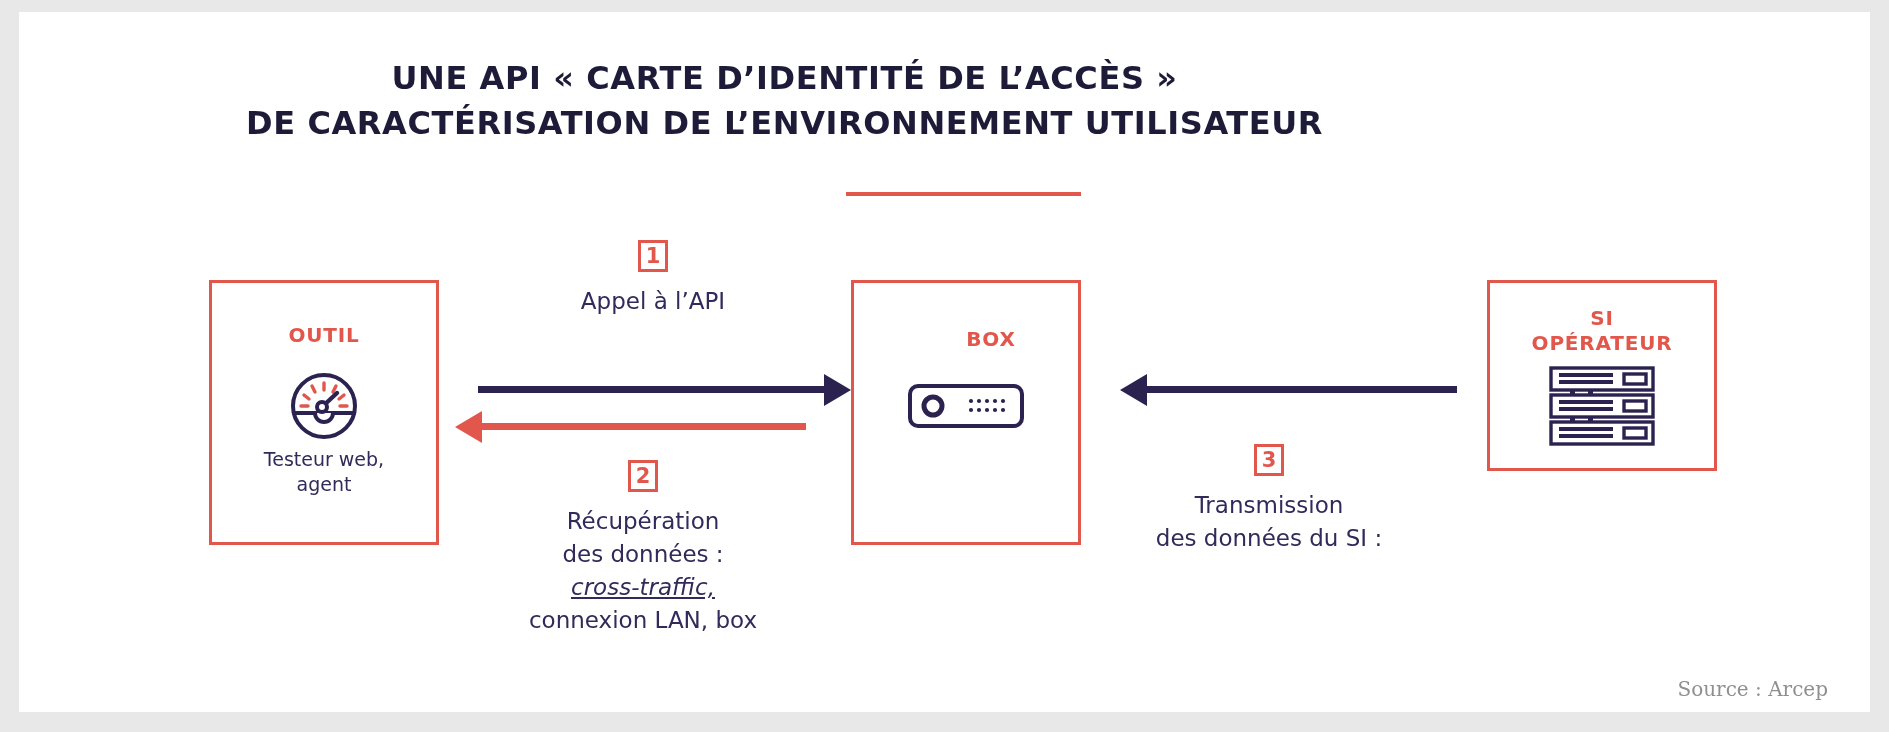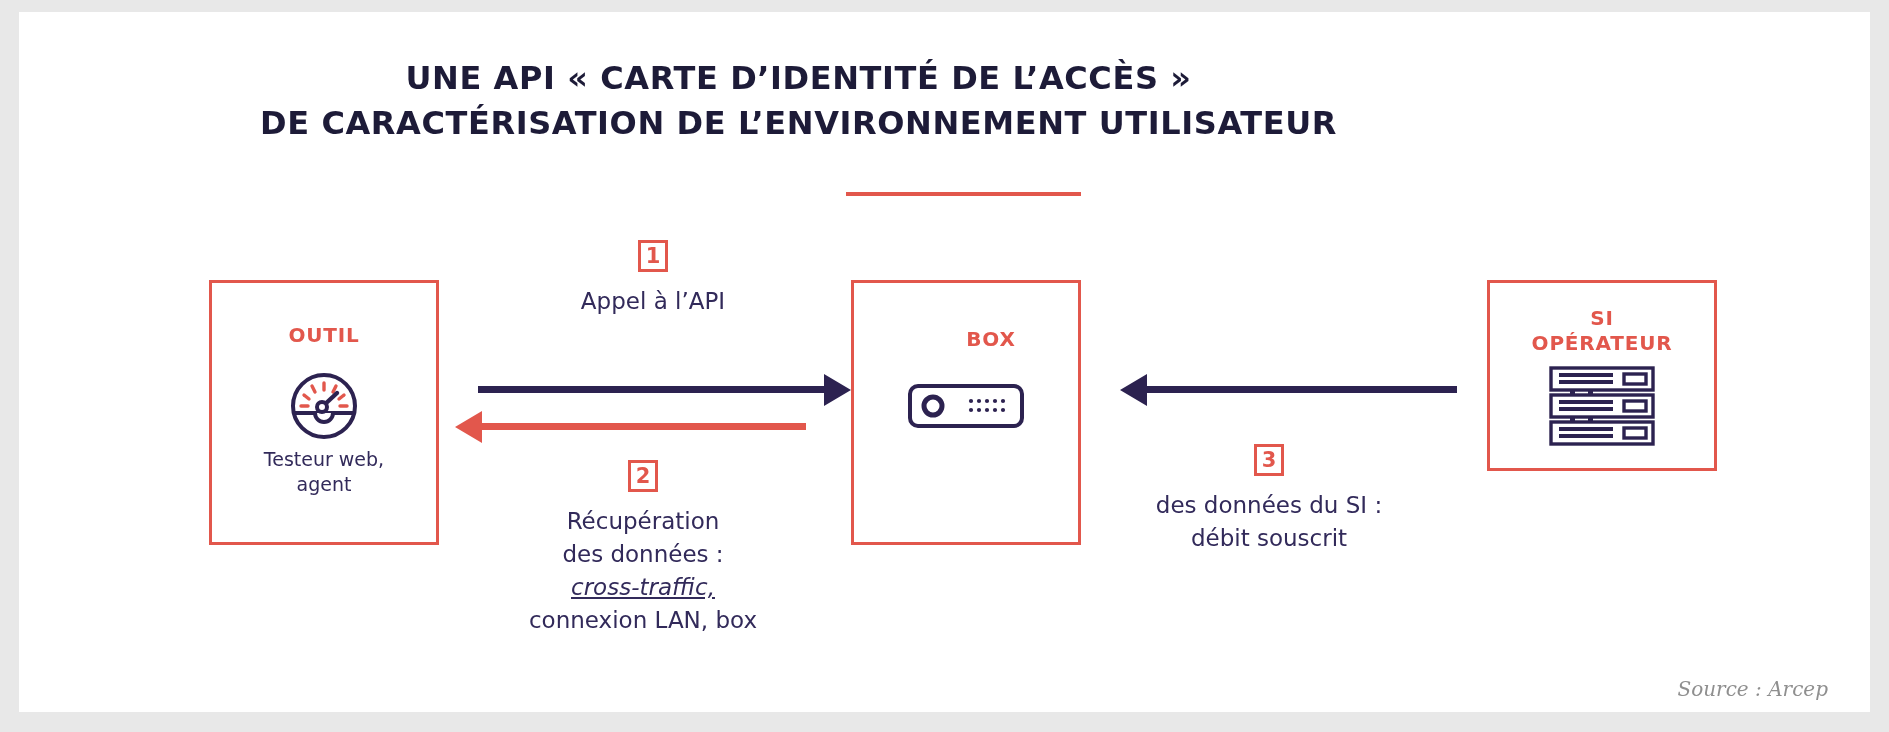--- a/index.html
+++ b/index.html
@@ -20,21 +20,21 @@
     top: 12px;
     width: 1851px;
     height: 700px;
     background: #ffffff;
     box-sizing: border-box;
   }
 
   
   .title-block {
     position: absolute;
-    left: 18px;
+    left: 4px;
     top: 44px;
     width: 1523px;
     text-align: center;
   }
   .title-line {
     font-family: "DejaVu Sans", sans-serif;
     font-weight: 700;
     font-size: 32px;
     letter-spacing: 0.6px;
     color: #1d1b38;
@@ -158,21 +158,20 @@
     line-height: 33px;
   }
   .step-text .ital { font-style: italic; text-decoration: underline; }
 
   
   .source-note {
     position: absolute;
     right: 42px;
     top: 665px;
     font-family: "DejaVu Serif", serif;
-    font-style: italic;
     font-size: 20px;
     color: #8f8f8f;
   }
 </style>
 </head>
 <body>
 
 <div class="canvas">
 
   <div class="title-block">
@@ -280,20 +279,20 @@
       <div>Récupération</div>
       <div>des données :</div>
       <div class="ital">cross-traffic,</div>
       <div>connexion LAN, box</div>
     </div>
   </div>
 
   <div class="step-group" id="step3">
     <div class="step-badge">3</div>
     <div class="step-text">
+      <div>Transmission</div>
       <div>des données du SI :</div>
-      <div>débit souscrit</div>
     </div>
   </div>
 
   <div class="source-note">Source : Arcep</div>
 
 </div>
 
 </body></html>

